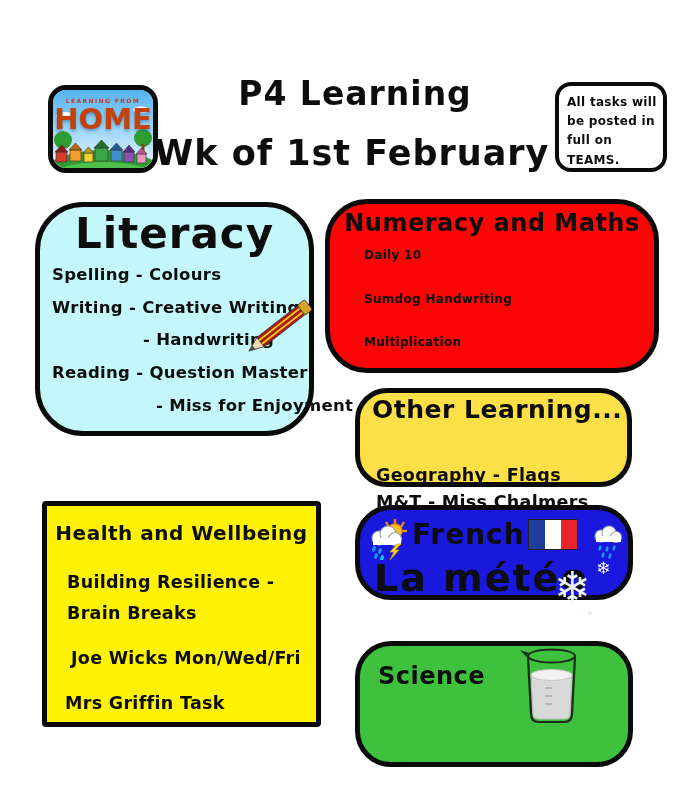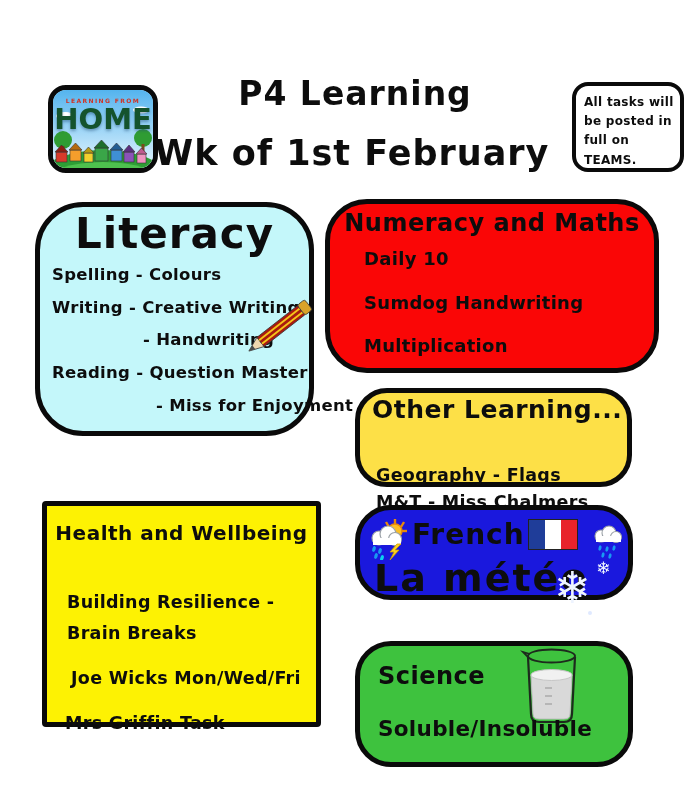--- a/index.html
+++ b/index.html
@@ -13,52 +13,52 @@
     left:48px;top:85px;width:110px;height:88px;border:5px solid #0a0a0a;border-radius:18px;
     overflow:hidden;background:#bfe6fb;box-sizing:border-box;
   }
   .logo svg{position:absolute;left:0;top:0;}
   .logo-top-text{
     position:absolute;left:0;right:0;top:7px;text-align:center;
     font-size:6px;font-weight:bold;letter-spacing:1.4px;color:#d23324;
   }
   .logo-main-text{
     position:absolute;left:0;right:0;top:12px;text-align:center;
-    font-size:29px;font-weight:800;color:#14532d;letter-spacing:0px;
+    font-size:29px;font-weight:800;color:#c2410c;letter-spacing:0px;
     text-shadow:0 2px 3px rgba(40,80,120,.45);
   }
   .title-line1{left:160px;top:74px;width:390px;text-align:center;
     font-size:33px;font-weight:bold;letter-spacing:1px;}
   .title-line2{left:152px;top:133px;width:400px;text-align:center;
     font-size:35px;font-weight:bold;letter-spacing:1px;}
   .teams-note{
-    left:572px;top:82px;width:112px;height:90px;border:4px solid #0a0a0a;border-radius:16px;
+    left:555px;top:82px;width:112px;height:90px;border:4px solid #0a0a0a;border-radius:16px;
     box-sizing:border-box;background:#ffffff;padding:7px 0 0 8px;
     font-size:12px;font-weight:600;line-height:1.6;letter-spacing:.3px;
   }
   
   .card{border:5px solid #0a0a0a;box-sizing:border-box;}
   .card-title{position:absolute;font-weight:bold;white-space:nowrap;}
   .card-item{position:absolute;font-weight:600;white-space:nowrap;letter-spacing:.3px;}
   
   .literacy{left:35px;top:202px;width:279px;height:234px;border-radius:48px;background:#c4f7fa;}
   .literacy .card-title{left:0;right:0;top:2px;text-align:center;font-size:42px;letter-spacing:1px;}
   .literacy .card-item{font-size:16.5px;}
   
   .numeracy{left:325px;top:199px;width:334px;height:174px;border-radius:42px;background:#fa0606;}
   .numeracy .card-title{left:0;right:0;top:5px;text-align:center;font-size:24px;letter-spacing:.5px;}
-  .numeracy .card-item{font-size:18px;left:34px;}
+  .numeracy .card-item{font-size:12px;left:34px;}
   
   .other{left:355px;top:388px;width:277px;height:99px;border-radius:32px;background:#fde047;}
   .other .card-title{left:12px;top:2px;font-size:25px;letter-spacing:.5px;}
   .other .card-item{font-size:17.5px;left:16px;margin-top:32px;}
   
   .health{left:42px;top:501px;width:279px;height:226px;border-radius:4px;background:#fdf203;}
   .health .card-title{left:0;right:0;top:15px;text-align:center;font-size:20px;letter-spacing:.5px;}
-  .health .card-item{font-size:17.5px;margin-top:20px;}
+  .health .card-item{font-size:17.5px;}
   
   .french{left:355px;top:505px;width:278px;height:95px;border-radius:36px;background:#1a18dd;}
   .french .card-title{left:52px;top:8px;font-size:28px;letter-spacing:1px;}
   .french-subtitle{position:absolute;left:14px;top:46px;font-size:38px;font-weight:600;
     letter-spacing:2px;white-space:nowrap;}
   .flag{position:absolute;left:168px;top:9px;width:50px;height:31px;display:flex;
     border:1px solid #222;box-sizing:border-box;}
   .flag span{flex:1;}
   .snow-lg{position:absolute;left:194px;top:56px;font-size:44px;color:#eef4ff;line-height:1;}
   .snow-sm{position:absolute;left:236px;top:50px;font-size:17px;color:#eef4ff;line-height:1;}
@@ -217,16 +217,15 @@
       <ellipse cx="31.5" cy="29" rx="20.5" ry="5.5" fill="#f1f1f1" stroke="#c6c6c6" stroke-width="1"></ellipse>
       <g stroke="#9e9e9e" stroke-width="1.2">
           <line x1="25" y1="42" x2="32" y2="42"></line>
           <line x1="25" y1="50" x2="32" y2="50"></line>
           <line x1="25" y1="58" x2="32" y2="58"></line>
         </g>
       <path d="M8,11 L11,68 Q11,76 19,76 L44,76 Q52,76 52,68 L55,11" fill="none" stroke="#1d2a1d" stroke-width="2.2"></path>
       <ellipse cx="31.5" cy="10" rx="23.5" ry="6.5" fill="none" stroke="#1d2a1d" stroke-width="2"></ellipse>
       <path d="M8,11 L3,6 L10,8" fill="none" stroke="#1d2a1d" stroke-width="1.8"></path>
     </svg>
-    <div class="card-item">Soluble/Insoluble</div>
   </div>
 
 </div>
 
 </body></html>

